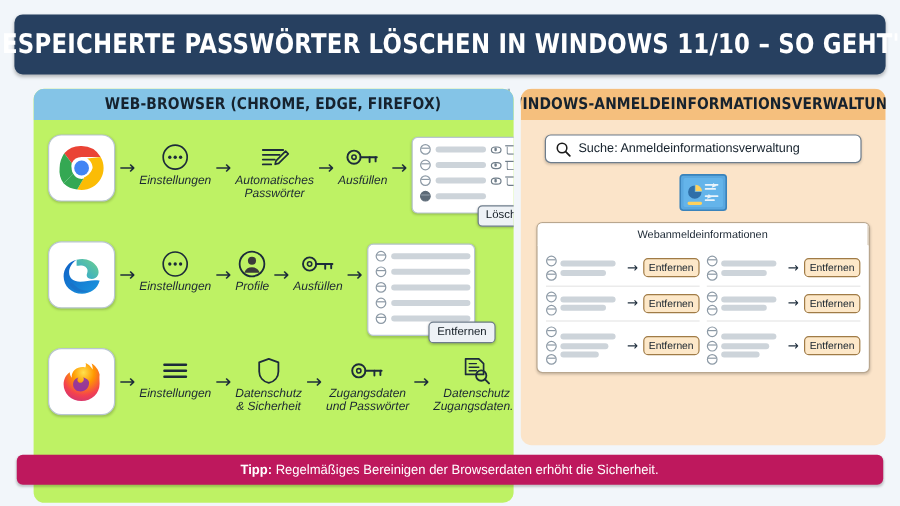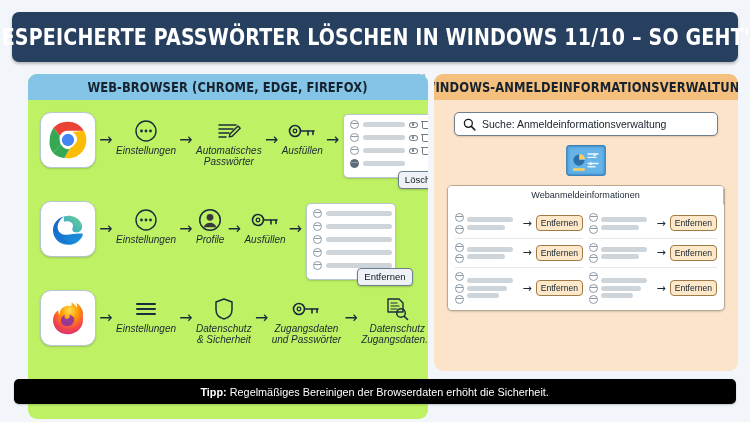--- a/index.html
+++ b/index.html
@@ -348,21 +348,21 @@
     font-family: "Liberation Sans", sans-serif;
   }
 
   
   .tipbar {
     position: absolute;
     left: 14px;
     top: 379px;
     width: 722px;
     height: 25px;
-    background: #000000;
+    background: #be185d;
     border-radius: 5px;
     box-shadow: 0 1px 2px rgba(0,0,0,0.2);
     display: flex;
     align-items: center;
     justify-content: center;
     box-sizing: border-box;
   }
   .tiptext {
     color: #ffffff;
     font-size: 11.2px;

